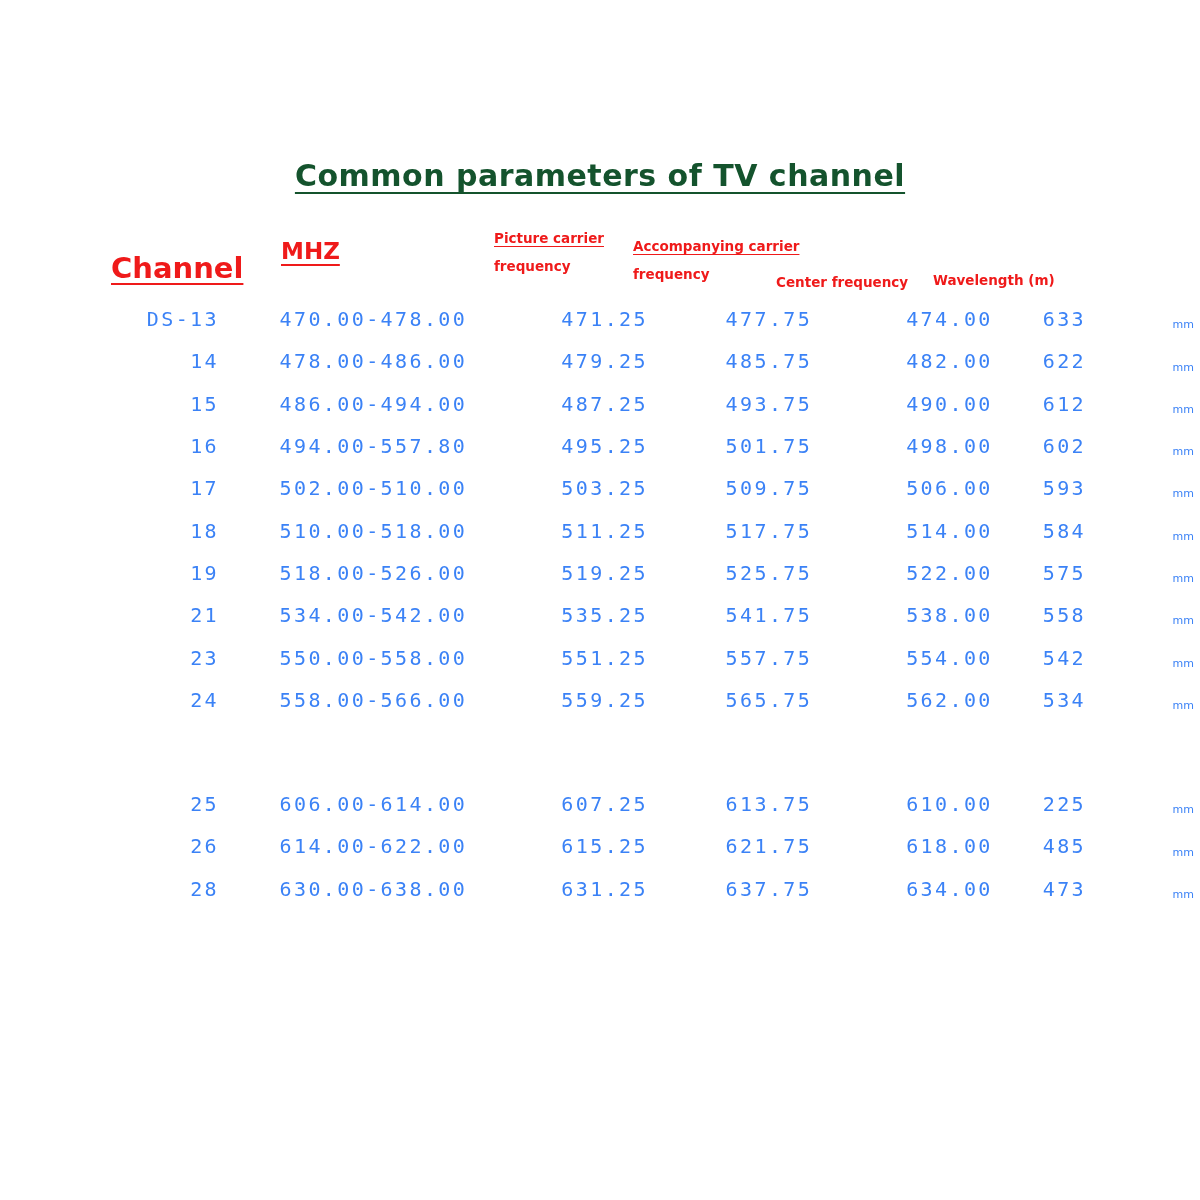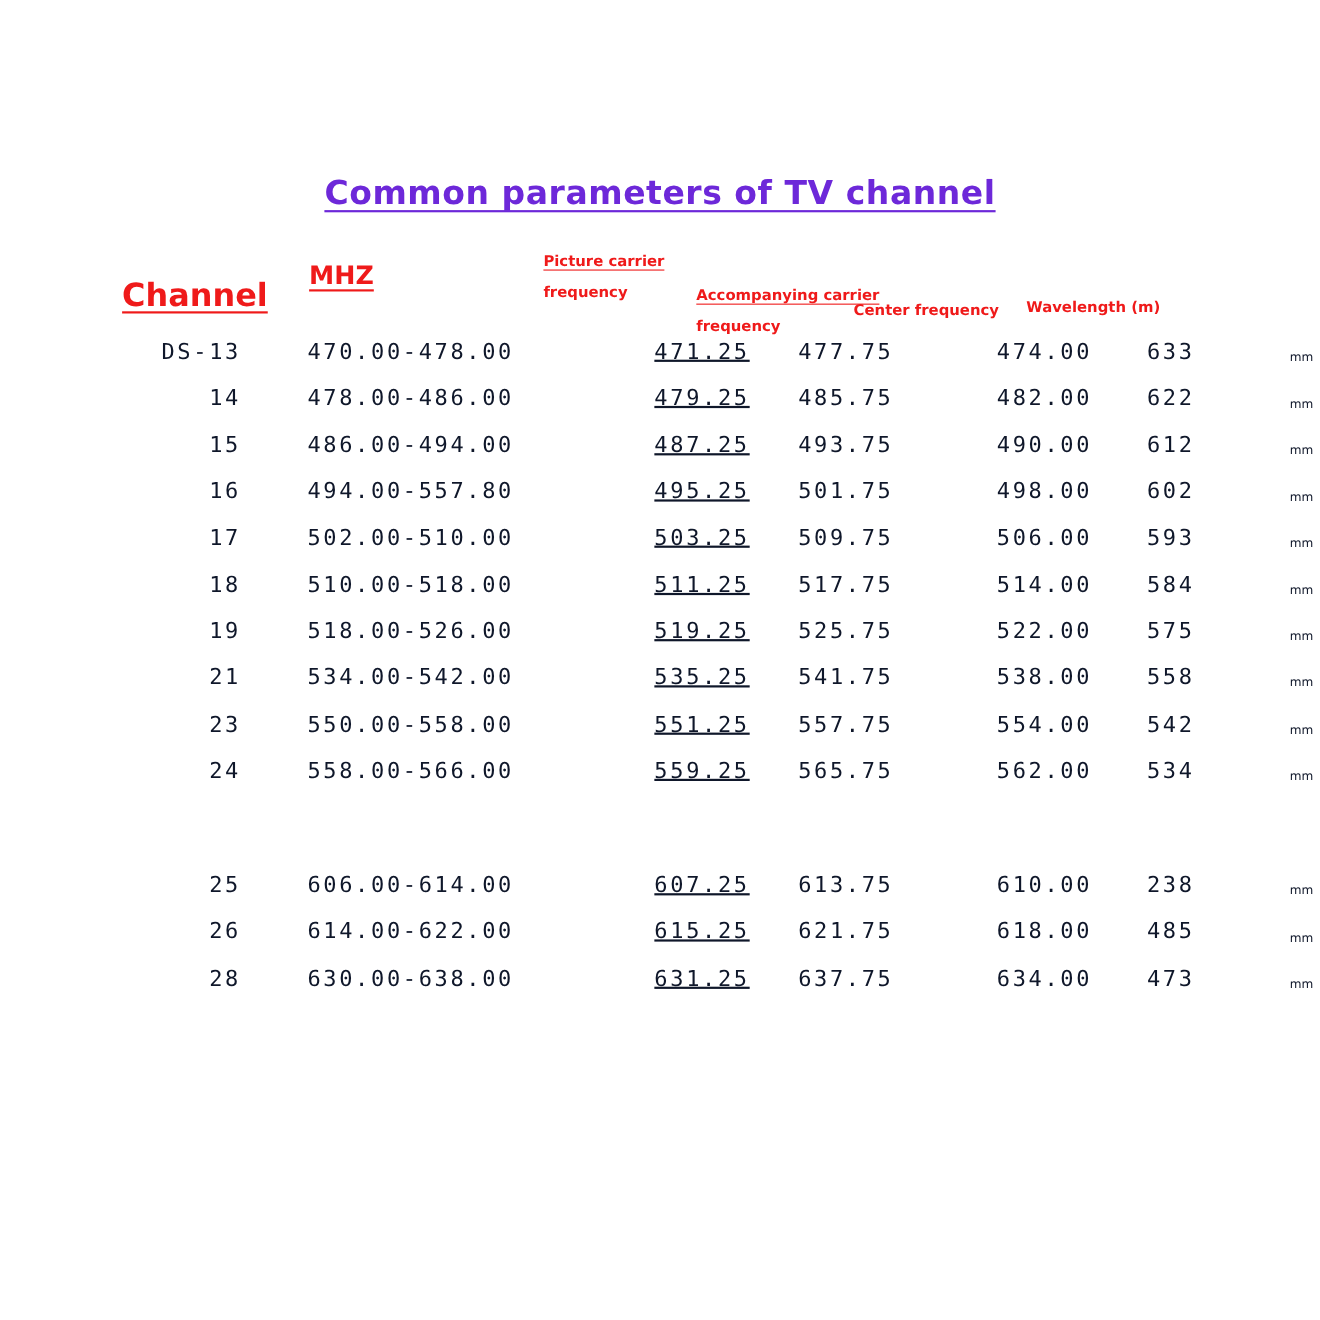--- a/index.html
+++ b/index.html
@@ -21,21 +21,21 @@
     height: 1200px;
   }
 
   
   .title {
     position: absolute;
     top: 158px;
     left: 0;
     width: 1200px;
     text-align: center;
-    color: #6d28d9;
+    color: #14532d;
     font-family: "DejaVu Sans", sans-serif;
     font-weight: bold;
     font-size: 30px;
     letter-spacing: 0.5px;
     text-decoration: underline;
     text-underline-offset: 6px;
     text-decoration-thickness: 2px;
   }
 
   
@@ -67,21 +67,21 @@
     top: 224px;
     font-size: 13.5px;
     line-height: 28px;
   }
   .hdr-picture .u1 {
     text-decoration: underline;
     text-underline-offset: 3px;
   }
   .hdr-accomp {
     left: 633px;
-    top: 255px;
+    top: 232px;
     font-size: 13.5px;
     line-height: 28px;
   }
   .hdr-accomp .u1 {
     text-decoration: underline;
     text-underline-offset: 3px;
   }
   .hdr-center {
     left: 776px;
     top: 274px;
@@ -94,33 +94,33 @@
   }
 
   
   .tbl {
     position: absolute;
     top: 298px;
     left: 0;
     width: 1200px;
     border-collapse: collapse;
     font-family: "DejaVu Sans Mono", monospace;
-    color: #0f172a;
+    color: #3b82f6;
   }
   .tbl td {
     padding: 0;
     height: 42.3px;
     font-size: 20px;
     letter-spacing: 2.4px;
     white-space: nowrap;
     vertical-align: middle;
   }
   .c-ch   { width: 188px; text-align: right; padding-right: 0px; }
   .c-mhz  { width: 265px; text-align: center; }
-  .c-pic  { width: 132px; text-align: right; text-decoration: underline; }
+  .c-pic  { width: 132px; text-align: center; }
   .c-acc  { width: 150px; text-align: center; }
   .c-cen  { width: 160px; text-align: center; }
   .c-wav  { width: 135px; padding-right: 26px; position: relative; }
 
   .wav-val { }
   .unit {
     font-family: "DejaVu Sans", sans-serif;
     font-size: 11px;
     letter-spacing: 0;
     position: absolute;
@@ -237,21 +237,21 @@
         </tr>
         <tr class="gap">
           <td colspan="6"></td>
         </tr>
         <tr>
           <td class="c-ch">25</td>
           <td class="c-mhz">606.00-614.00</td>
           <td class="c-pic">607.25</td>
           <td class="c-acc">613.75</td>
           <td class="c-cen">610.00</td>
-          <td class="c-wav"><span class="wav-val">238</span><span class="unit">mm</span></td>
+          <td class="c-wav"><span class="wav-val">225</span><span class="unit">mm</span></td>
         </tr>
         <tr>
           <td class="c-ch">26</td>
           <td class="c-mhz">614.00-622.00</td>
           <td class="c-pic">615.25</td>
           <td class="c-acc">621.75</td>
           <td class="c-cen">618.00</td>
           <td class="c-wav"><span class="wav-val">485</span><span class="unit">mm</span></td>
         </tr>
         <tr>

